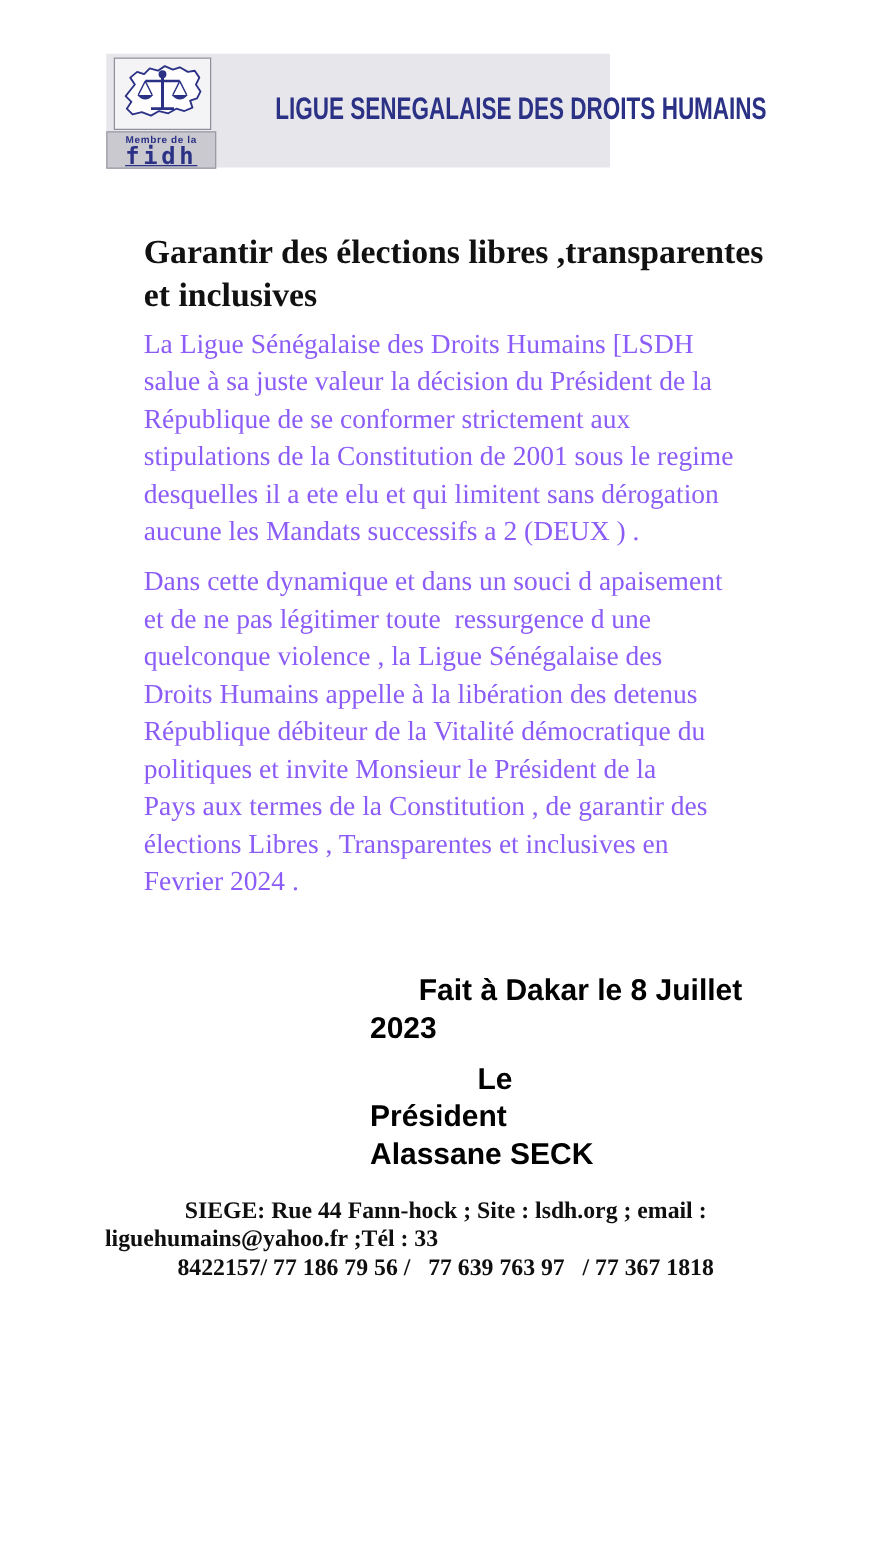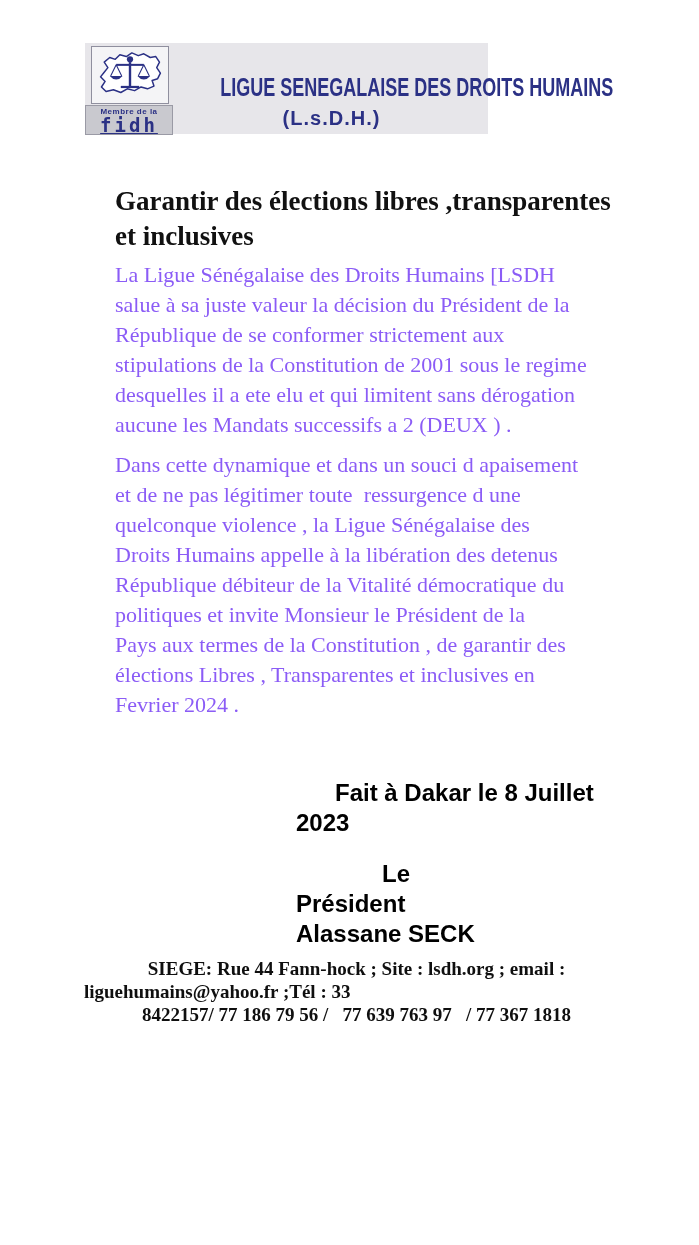--- a/index.html
+++ b/index.html
@@ -85,21 +85,21 @@
   .line{white-space:pre;margin-left:31px;}
 
   
   .signature{
     position:absolute;left:296px;top:778px;width:360px;
     font-family:"Liberation Sans", sans-serif;
     font-weight:bold;font-size:24px;line-height:30px;
     color:#000000;
   }
   .sig-indent-1{padding-left:39px;}
-  .sig-gap{margin-top:21px;}
+  .sig-gap{margin-top:11px;}
   .sig-indent-2{padding-left:86px;}
 
   
   .footer{
     position:absolute;left:84px;top:957px;width:545px;
     font-weight:bold;font-size:19px;line-height:23px;
     color:#0f0f0f;
   }
   .footer-line-1,.footer-line-3{text-align:center;white-space:pre;}
   .footer-line-2{display:flex;justify-content:flex-start;}
@@ -126,21 +126,20 @@
           <path d="M28,41 L48,41" stroke="#2b3185" stroke-width="2.4"></path>
         </svg>
       </span>
     </div>
     <div class="fidh-box">
       <div class="membre">Membre de la</div>
       <div class="fidh">fidh</div>
     </div>
     <div class="banner-text">
       <div class="org-name">LIGUE SENEGALAISE DES DROITS HUMAINS</div>
-      <div class="org-acronym">(L.s.D.H.)</div>
     </div>
   </div>
 
   <div class="doc-title">
       <div class="line">Garantir des élections libres ,transparentes</div>
       <div class="line">et inclusives</div>
     </div>
 
   <div class="para para-1">
       <div class="line">La Ligue Sénégalaise des Droits Humains [LSDH</div>

